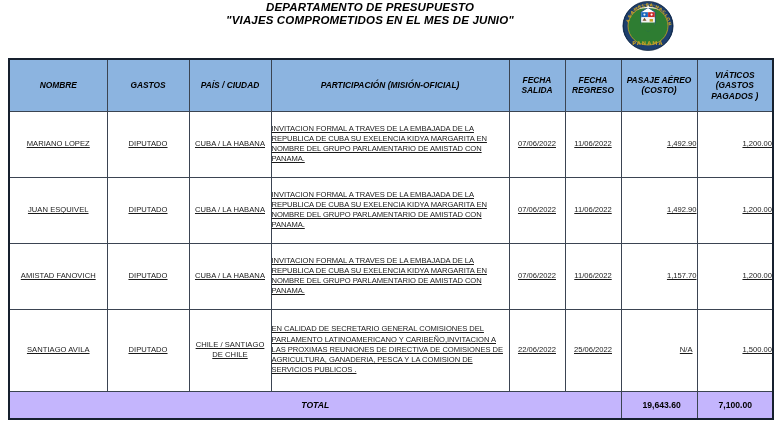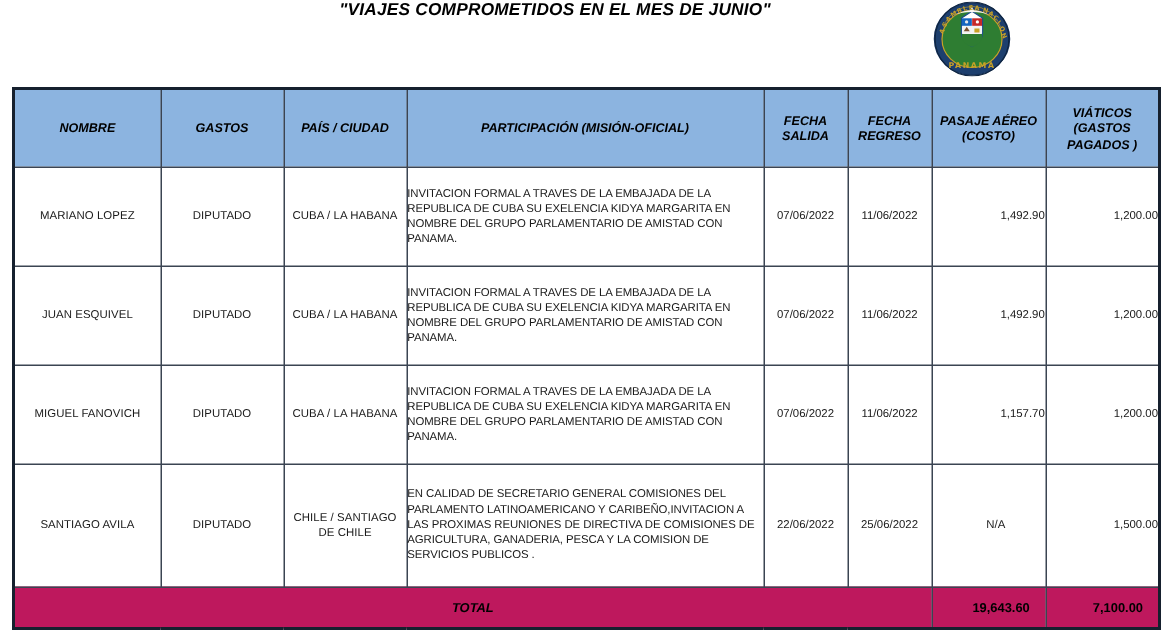--- a/index.html
+++ b/index.html
@@ -92,69 +92,71 @@
     border-bottom: 2px solid #16202e;
     height: 52px;
   }
 
   tbody td {
     font-size: 7.6px;
     line-height: 9.6px;
     color: #1a1a1a;
     padding: 3px 4px;
     text-align: center;
+    text-decoration: underline;
   }
   tbody tr { height: 66px; }
   tbody tr.tall { height: 82px; }
 
   td.c-desc {
     text-align: left;
     vertical-align: top;
     padding: 5px 4px 4px 5px;
     line-height: 10.2px;
     letter-spacing: -0.05px;
   }
   td.c-num {
     text-align: right;
     padding-right: 10px;
   }
   td.c-num.na {
-    text-align: left;
+    text-align: right;
     padding-right: 4px;
     padding-left: 36px;
   }
   td.c-name, td.c-role, td.c-place {
     letter-spacing: 0.05px;
   }
 
   tfoot td {
-    background: #be185d;
+    background: #c4b5fd;
     height: 28px;
     font-size: 8.6px;
     font-weight: bold;
     font-style: italic;
     color: #000000;
     border-top: 2px solid #16202e;
   }
   tfoot td.total-label {
     text-align: center;
   }
   tfoot td.total-num {
-    text-align: right;
     padding-right: 10px;
     font-style: normal;
+    padding-left: 21px;
   }
 </style>
 </head>
 <body>
 
 <div class="page">
 
   <div class="doc-header">
     <div class="title-block">
+      <div class="title-line">DEPARTAMENTO DE PRESUPUESTO</div>
       <div class="title-line">"VIAJES COMPROMETIDOS EN EL MES DE JUNIO"</div>
     </div>
 
     <div class="seal">
       <svg viewBox="0 0 52 50" width="52" height="50" aria-hidden="true">
         <ellipse cx="26" cy="25" rx="25" ry="24" fill="#1d3f6e"></ellipse>
         <ellipse cx="26" cy="25" rx="25" ry="24" fill="none" stroke="#16325c" stroke-width="1"></ellipse>
         <ellipse cx="26" cy="25" rx="20" ry="19" fill="#2e7d32"></ellipse>
         <ellipse cx="26" cy="25" rx="20" ry="19" fill="none" stroke="#c9a227" stroke-width="0.8"></ellipse>
         <path d="M26 6.5 L33 11 L33 21 Q33 26 26 30 Q19 26 19 21 L19 11 Z" fill="#ffffff" stroke="#1b4d8a" stroke-width="0.9"></path>
@@ -247,21 +249,21 @@
           <td class="c-name">JUAN ESQUIVEL</td>
           <td class="c-role">DIPUTADO</td>
           <td class="c-place">CUBA / LA HABANA</td>
           <td class="c-desc">INVITACION FORMAL A TRAVES DE LA EMBAJADA DE LA REPUBLICA DE CUBA SU EXELENCIA  KIDYA MARGARITA EN NOMBRE DEL GRUPO PARLAMENTARIO DE AMISTAD CON PANAMA.</td>
           <td>07/06/2022</td>
           <td>11/06/2022</td>
           <td class="c-num">1,492.90</td>
           <td class="c-num">1,200.00</td>
         </tr>
         <tr>
-          <td class="c-name">MIGUEL FANOVICH</td>
+          <td class="c-name">AMISTAD FANOVICH</td>
           <td class="c-role">DIPUTADO</td>
           <td class="c-place">CUBA / LA HABANA</td>
           <td class="c-desc">INVITACION FORMAL A TRAVES DE LA EMBAJADA DE LA REPUBLICA DE CUBA SU EXELENCIA  KIDYA MARGARITA EN NOMBRE DEL GRUPO PARLAMENTARIO DE AMISTAD CON PANAMA.</td>
           <td>07/06/2022</td>
           <td>11/06/2022</td>
           <td class="c-num">1,157.70</td>
           <td class="c-num">1,200.00</td>
         </tr>
         <tr class="tall">
           <td class="c-name">SANTIAGO AVILA</td>

